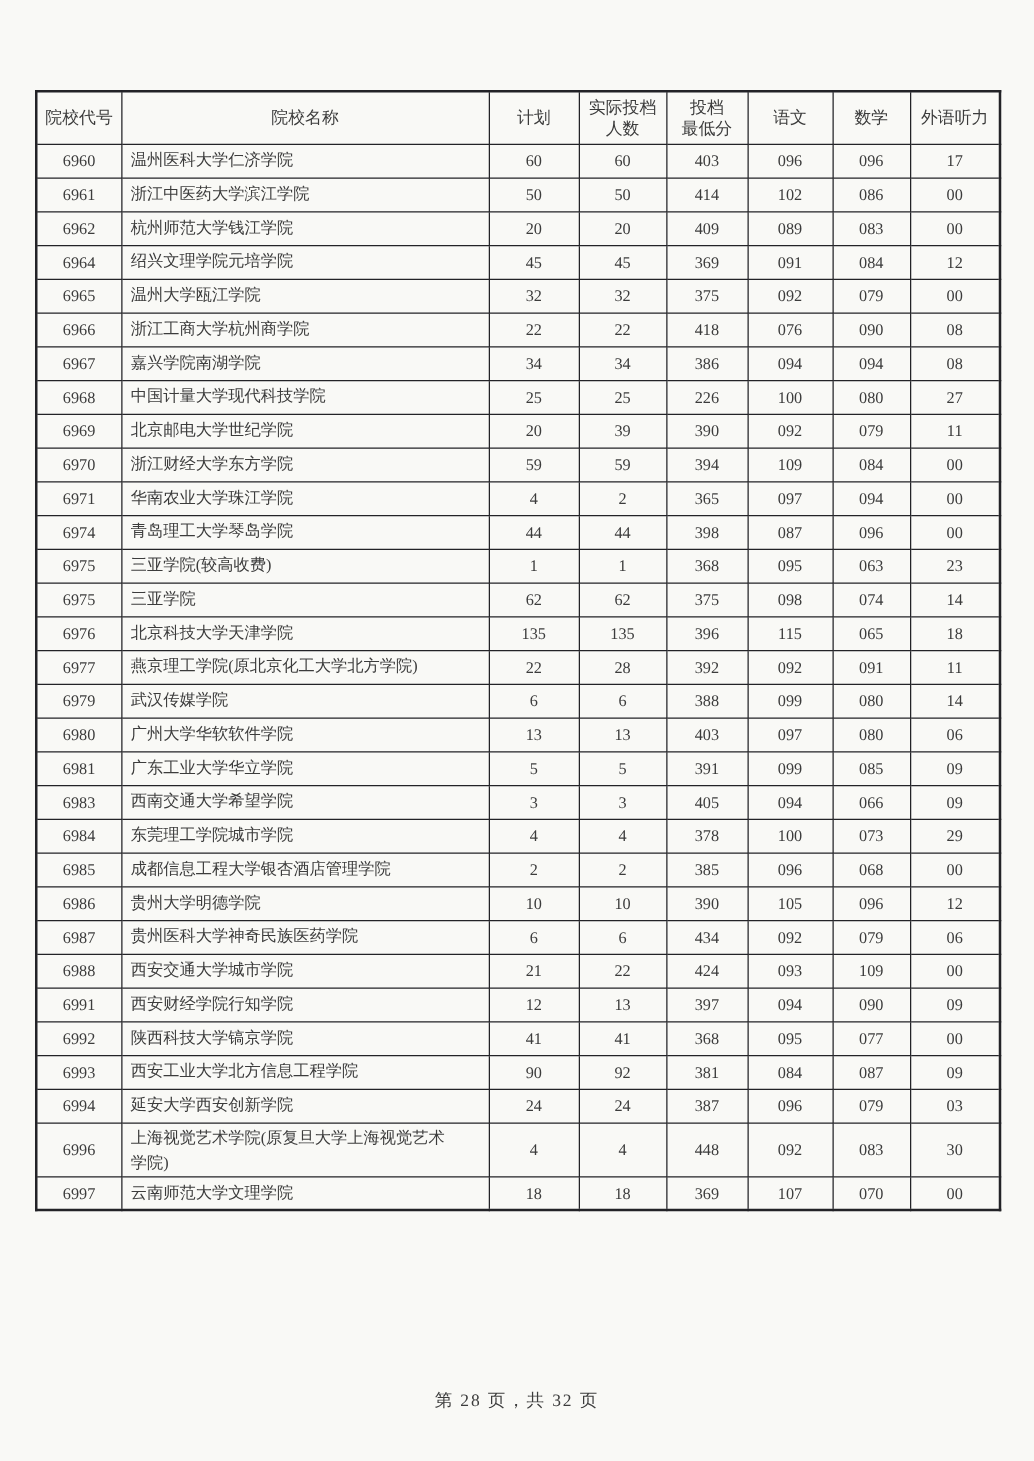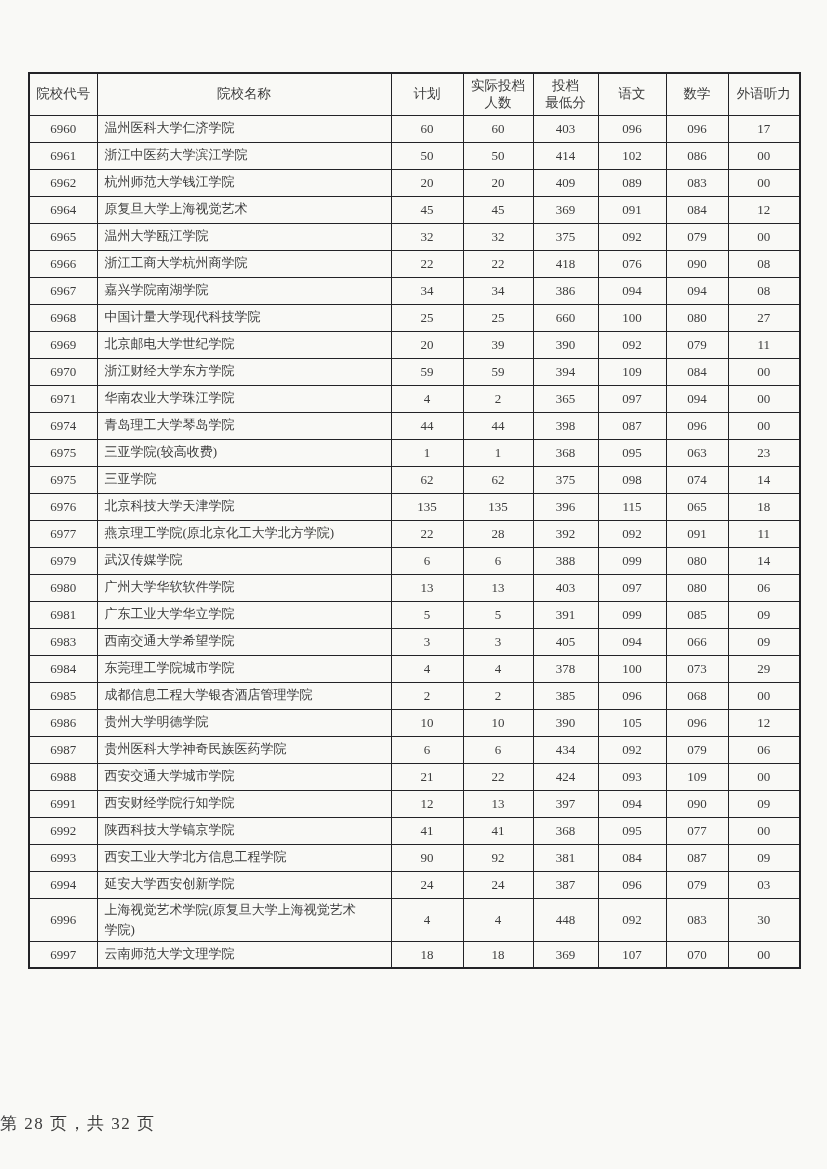--- a/index.html
+++ b/index.html
@@ -53,22 +53,22 @@
   col.col-2 { width: 72px; }
   col.col-3 { width: 70px; }
   col.col-4 { width: 65px; }
   col.col-5 { width: 68px; }
   col.col-6 { width: 62px; }
   col.col-7 { width: 72px; }
   .footer {
     position: absolute;
     top: 1112px; left: 0;
     width: 100%;
-    text-align: left;
-    font-size: 17px;
+    text-align: center;
+    font-size: 14px;
     color: var(--text-color, #3a3a3a);
     letter-spacing: 1.5px;
   }
 </style>
 </head>
 <body>
 
 <div class="page" style="--page-bg: #f9f9f6; --text-color: #3c3c3c; --border-color: #232327;">
 
   <table class="score-table">
@@ -122,21 +122,21 @@
           <td class="col-1">杭州师范大学钱江学院</td>
           <td class="col-2">20</td>
           <td class="col-3">20</td>
           <td class="col-4">409</td>
           <td class="col-5">089</td>
           <td class="col-6">083</td>
           <td class="col-7">00</td>
         </tr>
         <tr>
           <td class="col-0">6964</td>
-          <td class="col-1">原复旦大学上海视觉艺术</td>
+          <td class="col-1">绍兴文理学院元培学院</td>
           <td class="col-2">45</td>
           <td class="col-3">45</td>
           <td class="col-4">369</td>
           <td class="col-5">091</td>
           <td class="col-6">084</td>
           <td class="col-7">12</td>
         </tr>
         <tr>
           <td class="col-0">6965</td>
           <td class="col-1">温州大学瓯江学院</td>
@@ -165,21 +165,21 @@
           <td class="col-4">386</td>
           <td class="col-5">094</td>
           <td class="col-6">094</td>
           <td class="col-7">08</td>
         </tr>
         <tr>
           <td class="col-0">6968</td>
           <td class="col-1">中国计量大学现代科技学院</td>
           <td class="col-2">25</td>
           <td class="col-3">25</td>
-          <td class="col-4">660</td>
+          <td class="col-4">226</td>
           <td class="col-5">100</td>
           <td class="col-6">080</td>
           <td class="col-7">27</td>
         </tr>
         <tr>
           <td class="col-0">6969</td>
           <td class="col-1">北京邮电大学世纪学院</td>
           <td class="col-2">20</td>
           <td class="col-3">39</td>
           <td class="col-4">390</td>

